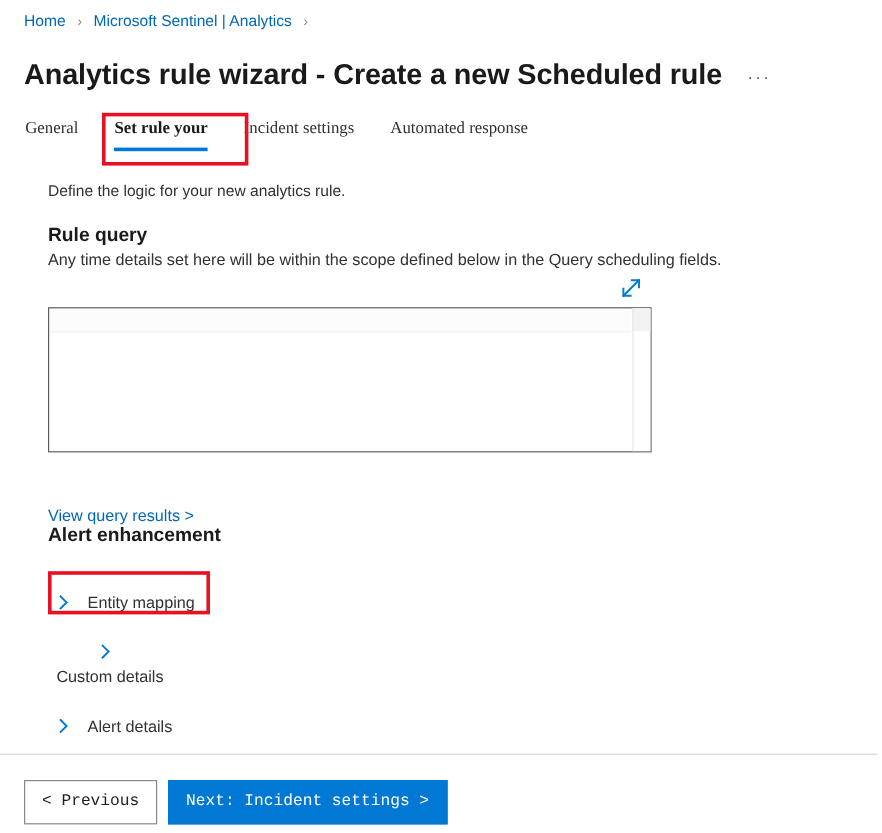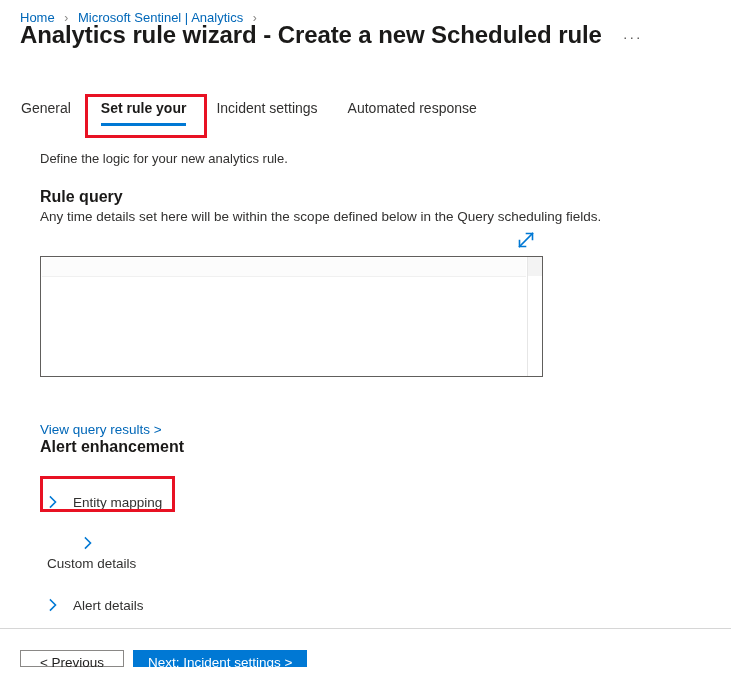--- a/index.html
+++ b/index.html
@@ -32,21 +32,21 @@
   .bc-sep {
     color: #8a8886;
     margin: 0 6px;
     font-size: 12px;
   }
 
   
   .title-row {
     position: absolute;
     left: 20px;
-    top: 20px;
+    top: 48px;
     display: flex;
     align-items: center;
     white-space: nowrap;
   }
   .page-title {
     font-size: 24px;
     font-weight: bold;
     color: #1b1a19;
     letter-spacing: -0.1px;
     line-height: 30px;
@@ -63,20 +63,21 @@
   }
 
   
   .tabs {
     position: absolute;
     left: 21px;
     top: 100px;
     display: flex;
     align-items: center;
     white-space: nowrap;
+    font-family: Liberation Serif, serif;
   }
   .tab {
     position: relative;
     font-size: 14px;
     color: #323130;
     padding: 0 0 10px 0;
     margin-right: 30px;
     cursor: pointer;
   }
   .tab.selected {
@@ -241,23 +242,23 @@
     background: #d6d6d6;
   }
   .footer {
     position: absolute;
     left: 20px;
     top: 650px;
     display: flex;
     align-items: center;
   }
   .btn {
-    font-family: Liberation Sans, sans-serif;
+    font-family: Liberation Mono, monospace;
     font-size: 13.5px;
-    height: 17px;
+    height: 37px;
     line-height: 23px;
     padding: 0 14px;
     box-sizing: border-box;
     cursor: pointer;
     white-space: nowrap;
   }
   .btn-secondary {
     background: #ffffff;
     border: 1px solid #8a8886;
     color: #201f1e;

